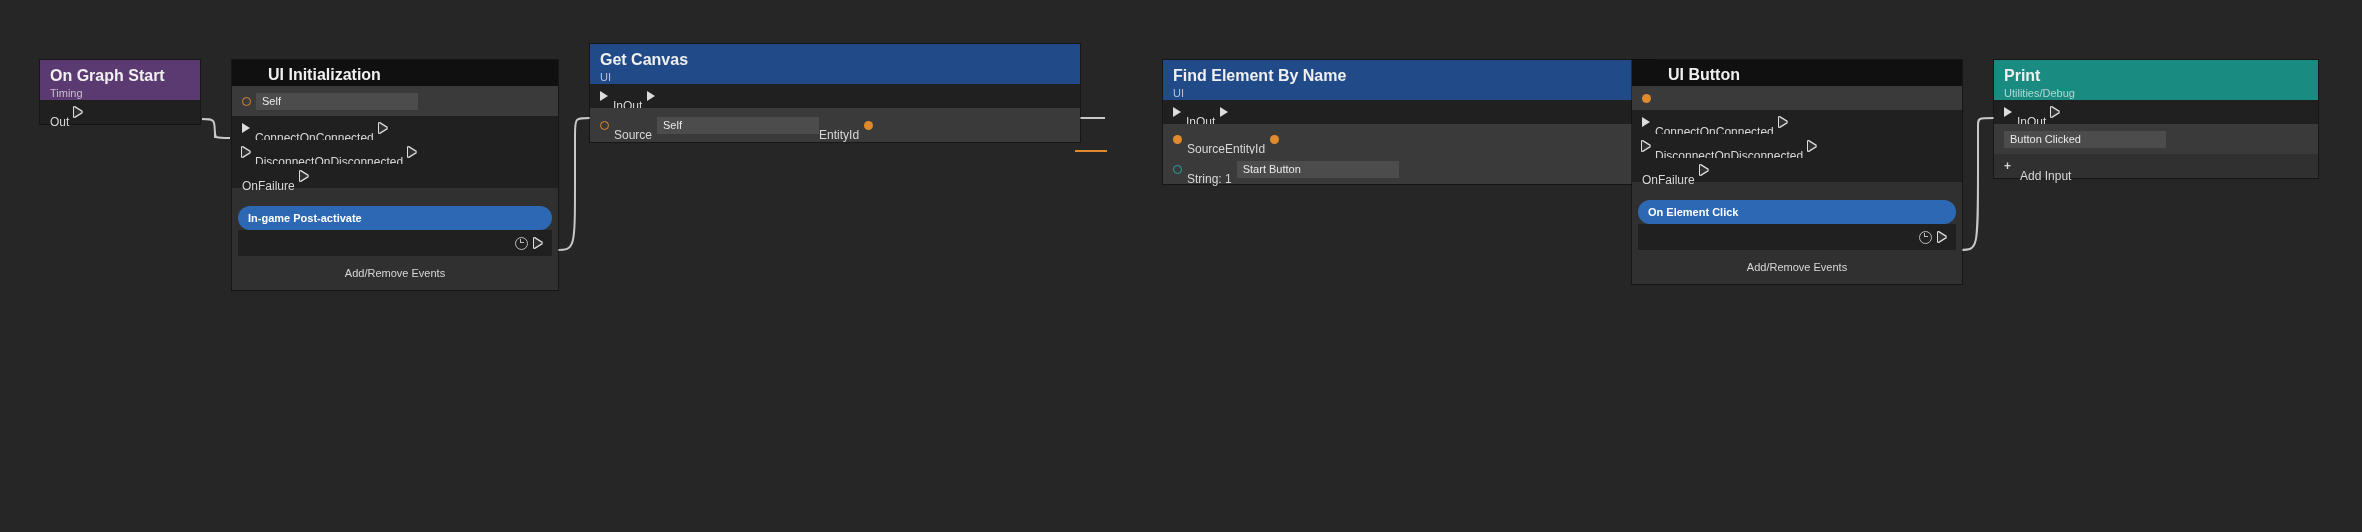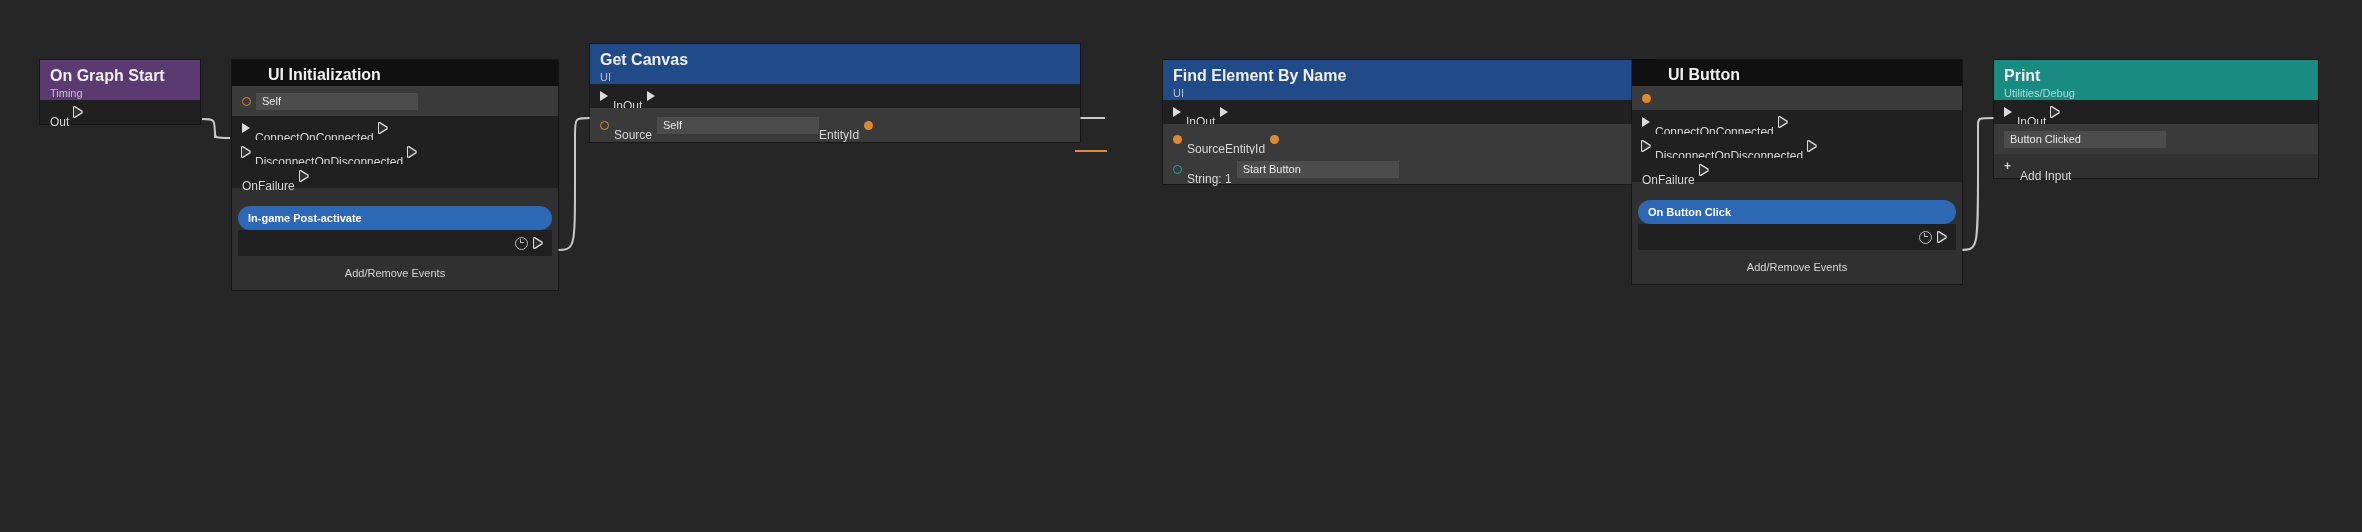--- a/index.html
+++ b/index.html
@@ -268,21 +268,21 @@
   </div>
   <div class="row dark">
     <span></span>
     <span class="right">
       <span class="lbl">OnFailure</span>
       <span class="exec hollow"></span>
     </span>
   </div>
   <div style="height:12px;background:var(--node-bg);"></div>
   <div class="event-band">
-    <span>On Button Click</span>
+    <span>On Element Click</span>
   </div>
   <div class="event-out">
     <span class="clock"></span>
     <span class="exec hollow"></span>
   </div>
   <div class="footer">
     <span>Add/Remove Events</span>
   </div>
 </div>
 

